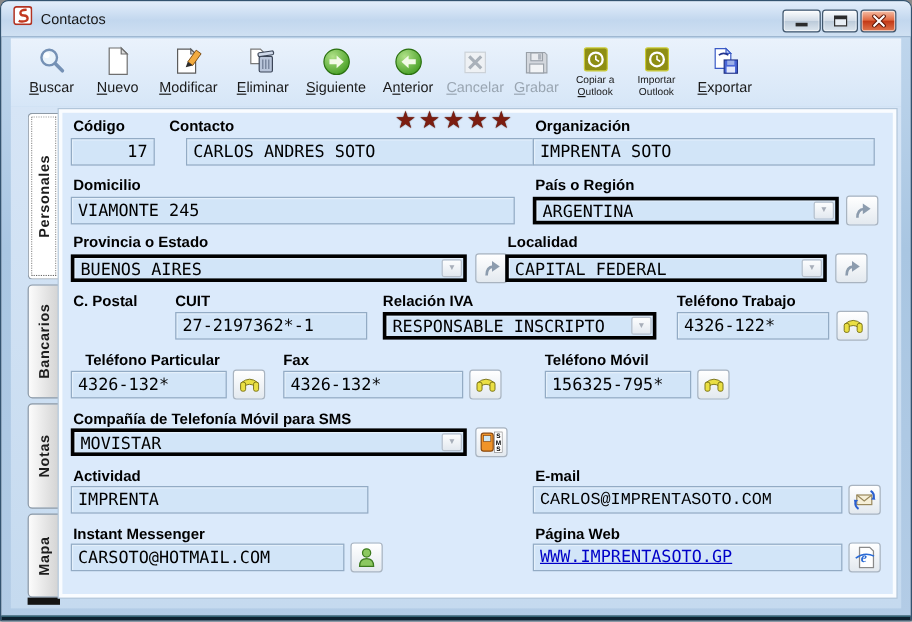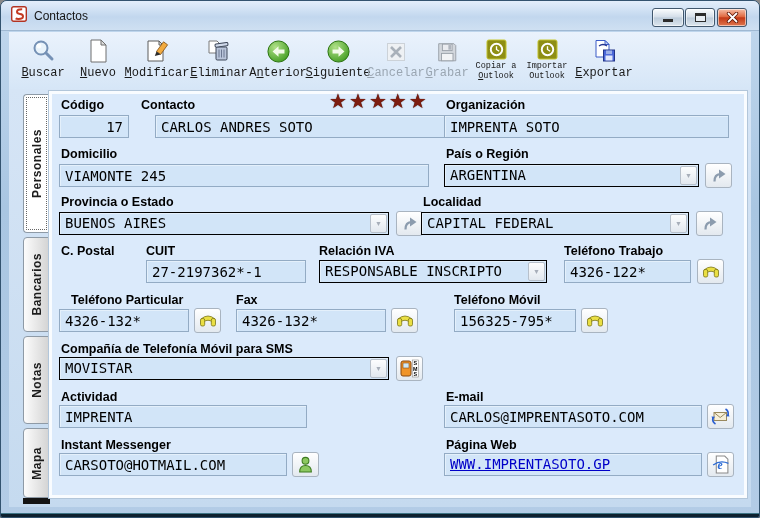--- a/index.html
+++ b/index.html
@@ -25,21 +25,21 @@
   .wbtn.close { right:12px; width:30px; background:linear-gradient(#f6c0a8,#e06a42 45%,#c33a17 52%,#e0764e); }
   .glyph-min { width:10px; height:3px; background:#2c2c2c; margin-top:6px; }
   .glyph-max { width:11px; height:9px; border:1px solid #2c2c2c; border-top-width:3px; background:#e8eef4; }
 
   
   .toolbar { position:absolute; top:31px; left:8px; right:8px; height:57px;
     background:linear-gradient(#eaf2fc,#d6e6f7); border-bottom:1px solid #bcceе2;
     display:flex; align-items:flex-start; padding:3px 0 0 6px; }
   .tb-btn { display:flex; flex-direction:column; align-items:center; height:52px; padding-top:2px; cursor:default; }
   .tb-icon { height:27px; display:flex; align-items:flex-end; justify-content:center; }
-  .tb-label { font-size:12px; color:#1a1a1a; margin-top:2px; white-space:nowrap;font-family:Liberation Mono, monospace; }
+  .tb-label { font-size:12px; color:#1a1a1a; margin-top:2px; white-space:nowrap; }
   .tb-btn.small .tb-icon { height:24px; align-items:center; }
   .tb-btn.small .tb-label { font-size:8.5px; line-height:1.15; text-align:center; margin-top:1px; }
   .tb-btn.disabled .tb-label { color:#9aa6b2; }
   .u { text-decoration:underline; }
 
   
   .main { position:absolute; top:88px; left:8px; right:8px; bottom:10px;
     background:linear-gradient(#d6e5f6,#c5daef); }
 
   
@@ -55,21 +55,21 @@
   .panel { position:absolute; left:40px; top:2px; width:698px; height:407px;
     background:#f9fcff; box-shadow:0 0 0 1px #b2c6da; }
   .panel-bg { position:absolute; inset:3px; background:#dbeafb; }
 
   .field-label { position:absolute; font-size:12.5px; font-weight:bold; color:#000; white-space:nowrap; }
   .ctl { position:absolute; height:23px; background:#d2e5f8; border:1px solid #93abc4;
     font-family:"DejaVu Sans Mono",monospace; font-size:14px; color:#000; padding:0 5px;
     box-shadow:inset 1px 1px 0 #e4f0fb; }
   input.ctl { outline:none; }
   input.num { text-align:right; }
-  .combo { position:absolute; height:23px; background:#d2e5f8; border:1px solid #000000;
+  .combo { position:absolute; height:23px; background:#d2e5f8; border:3px solid #000000;
     display:flex; box-shadow:inset 1px 1px 0 #e4f0fb; }
   .combo .val { flex:1; font-family:"DejaVu Sans Mono",monospace; font-size:14px; color:#000;
     line-height:21px; padding-left:5px; overflow:hidden; white-space:nowrap; }
   .combo .dd { width:17px; margin:1px; background:linear-gradient(#fcfdfe,#e2e8ef);
     border:1px solid #b7c0cb; border-radius:2px; display:flex; align-items:center;
     justify-content:center; font-size:7px; color:#a7aeb9; cursor:default; }
   .sbtn { position:absolute; width:27px; height:25px; background:linear-gradient(#ffffff,#e3e9ef);
     border:1px solid #a9b4c0; border-radius:3px; display:flex; align-items:center;
     justify-content:center; cursor:default; }
   .stars { position:absolute; left:280px; top:1px; display:flex; gap:2px; }
@@ -146,52 +146,52 @@
           <rect x="10" y="9" width="11" height="13" rx="1.2" fill="#b9c5da" stroke="#3c4658"></rect>
           <line x1="13" y1="11.5" x2="13" y2="19.5" stroke="#6c7892"></line>
           <line x1="15.5" y1="11.5" x2="15.5" y2="19.5" stroke="#6c7892"></line>
           <line x1="18" y1="11.5" x2="18" y2="19.5" stroke="#6c7892"></line>
           <rect x="9" y="5.2" width="13" height="3.2" rx="1.2" fill="#cfd9ea" stroke="#3c4658" transform="rotate(-8 15.5 6.8)"></rect>
         </svg>
       </span>
       <span class="tb-label"><span></span><span class="u">E</span><span>liminar</span></span>
     </div>
 
+    <div class="tb-btn" style="width:62px">
+      <span class="tb-icon">
+        <svg width="25" height="25" viewBox="0 0 26 26">
+          <defs>
+              <radialGradient id="gnext" cx="35%" cy="30%" r="80%">
+                <stop offset="0%" stop-color="#b0e188"></stop>
+                <stop offset="100%" stop-color="#3f9a1e"></stop>
+              </radialGradient>
+            </defs>
+          <circle cx="13" cy="13" r="11" fill="url(#gnext)" stroke="#2a7010"></circle>
+          <path d="M13 7.5 L19.2 13 L13 18.5 L13 15.2 L6.8 15.2 L6.8 10.8 L13 10.8 Z" fill="#f2fae8"></path>
+        </svg>
+      </span>
+      <span class="tb-label"><span></span><span class="u">S</span><span>iguiente</span></span>
+    </div>
+
     <div class="tb-btn" style="width:58px">
       <span class="tb-icon">
         <svg width="25" height="25" viewBox="0 0 26 26">
           <defs>
               <radialGradient id="gprev" cx="35%" cy="30%" r="80%">
                 <stop offset="0%" stop-color="#b0e188"></stop>
                 <stop offset="100%" stop-color="#3f9a1e"></stop>
               </radialGradient>
             </defs>
           <circle cx="13" cy="13" r="11" fill="url(#gprev)" stroke="#2a7010"></circle>
           <path d="M13 7.5 L6.8 13 L13 18.5 L13 15.2 L19.2 15.2 L19.2 10.8 L13 10.8 Z" fill="#f2fae8"></path>
         </svg>
       </span>
       <span class="tb-label"><span>A</span><span class="u">n</span><span>terior</span></span>
     </div>
 
-    <div class="tb-btn" style="width:62px">
-      <span class="tb-icon">
-        <svg width="25" height="25" viewBox="0 0 26 26">
-          <defs>
-              <radialGradient id="gnext" cx="35%" cy="30%" r="80%">
-                <stop offset="0%" stop-color="#b0e188"></stop>
-                <stop offset="100%" stop-color="#3f9a1e"></stop>
-              </radialGradient>
-            </defs>
-          <circle cx="13" cy="13" r="11" fill="url(#gnext)" stroke="#2a7010"></circle>
-          <path d="M13 7.5 L19.2 13 L13 18.5 L13 15.2 L6.8 15.2 L6.8 10.8 L13 10.8 Z" fill="#f2fae8"></path>
-        </svg>
-      </span>
-      <span class="tb-label"><span></span><span class="u">S</span><span>iguiente</span></span>
-    </div>
-
     <div class="tb-btn disabled" style="width:54px">
       <span class="tb-icon">
         <svg width="24" height="24" viewBox="0 0 24 24">
           <rect x="3.5" y="3.5" width="17" height="17" fill="#eef1f4" stroke="#ccd2d8"></rect>
           <path d="M7 7 L17 17 M17 7 L7 17" stroke="#a9b1ba" stroke-width="2.6"></path>
         </svg>
       </span>
       <span class="tb-label"><span></span><span class="u">C</span><span>ancelar</span></span>
     </div>
 
@@ -383,21 +383,21 @@
           <text x="15.3" y="6" font-size="5.4" text-anchor="middle" fill="#000" font-weight="bold" font-family="Liberation Sans, sans-serif">S</text>
           <text x="15.3" y="11.5" font-size="5.4" text-anchor="middle" fill="#000" font-weight="bold" font-family="Liberation Sans, sans-serif">M</text>
           <text x="15.3" y="17" font-size="5.4" text-anchor="middle" fill="#000" font-weight="bold" font-family="Liberation Sans, sans-serif">S</text>
         </svg>
       </div>
 
       <div class="field-label" style="left:12px;top:299px">Actividad</div>
       <input class="ctl" style="left: 10px; top: 314px; width: 248px;" value="IMPRENTA">
 
       <div class="field-label" style="left:397px;top:299px">E-mail</div>
-      <input class="ctl" style="left: 395px; top: 314px; width: 258px;" value="CARLOS@IMPRENTASOTO.COM">
+      <input class="ctl" style="left: 395px; top: 314px; width: 258px; font-family: Liberation Mono, monospace;" value="CARLOS@IMPRENTASOTO.COM">
       <div class="sbtn" style="left:658px;top:313px">
         <svg width="19" height="17" viewBox="0 0 19 17">
           <rect x="3" y="4.5" width="12.5" height="8" fill="#f6efd8" stroke="#99885c"></rect>
           <path d="M3 4.5 L9.2 9.5 L15.5 4.5" fill="none" stroke="#99885c"></path>
           <path d="M14.5 1 Q18 3 17 7.5" fill="none" stroke="#2b5fd0" stroke-width="1.7"></path>
           <path d="M18.5 8.5 L14.8 8.3 L17.4 5.6 Z" fill="#2b5fd0"></path>
           <path d="M4.5 16 Q1 14 2 9.5" fill="none" stroke="#2b5fd0" stroke-width="1.7"></path>
           <path d="M0.5 8.5 L4.2 8.7 L1.6 11.4 Z" fill="#2b5fd0"></path>
         </svg>
       </div>

